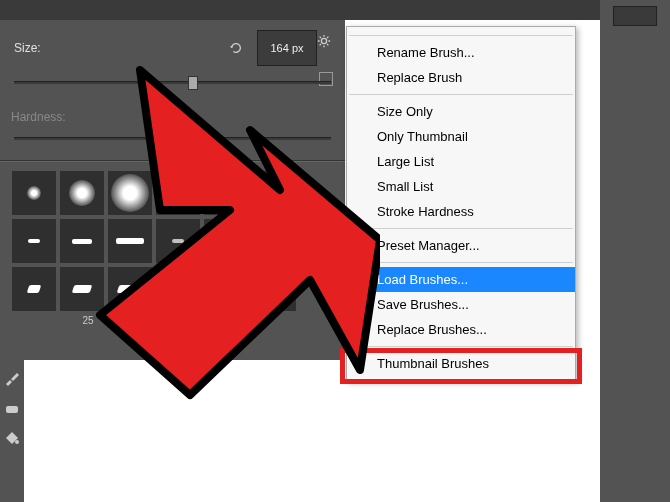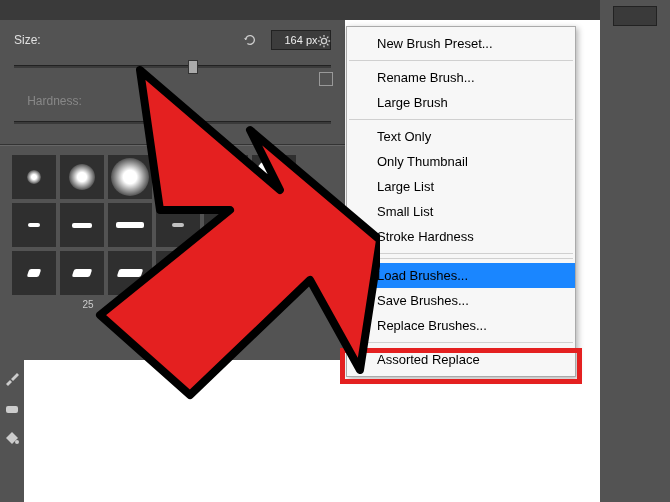--- a/index.html
+++ b/index.html
@@ -4,32 +4,32 @@
 <style>
 * { margin: 0; padding: 0; box-sizing: border-box; font-family: "Segoe UI", Tahoma, sans-serif; }
 body { width: 670px; height: 502px; background: #fff; position: relative; overflow: hidden; }
 
 .topbar { height: 20px; background: #3a3a3a; position: absolute; top: 0; left: 0; right: 0; }
 
 .brush-panel {
   position: absolute; top: 20px; left: 0; width: 345px; height: 340px;
   background: #535353; color: #ddd; font-size: 12px;
 }
-.row { display: flex; align-items: center; padding: 10px 14px 4px 14px; gap: 12px; }
+.row { display: flex; align-items: center; padding: 10px 28px 4px 14px; gap: 12px; }
 .size-label { color: #e0e0e0; flex: 0 0 45px; }
 .reset-icon { width: 18px; height: 18px; display: flex; align-items: center; justify-content: center; color: #ccc; margin-left: auto; cursor: pointer;}
 .size-field {
-  width: 60px; height: 20px; background: #3c3c3c; color: #eee; border: 1px solid #222;
+  width: 60px; height: 36px; background: #3c3c3c; color: #eee; border: 1px solid #222;
   display: flex; align-items: center; justify-content: center; font-size: 11px;
 }
 .gear-icon { width: 16px; height: 16px; color: #ccc; position: absolute; right: 12px; top: 14px; cursor: pointer;}
 .slider { margin: 6px 14px 14px 14px; height: 14px; position: relative; }
 .slider-track { height: 3px; background: #3a3a3a; border-top: 1px solid #222; position: relative; top: 5px; }
 .slider-thumb { width: 10px; height: 14px; background: #aaa; position: absolute; top: 0; border: 1px solid #333; }
-.hardness-row { padding: 6px 14px 2px 22px; color: #888; text-align: center; }
+.hardness-row { padding: 6px 14px 2px 11px; color: #888; }
 .hardness-row .size-label { color: #888; flex: 0 0 65px; }
 .snap-icon { position: absolute; right: 12px; top: 52px; width: 14px; height: 14px; border: 1px solid #999; }
 
 .divider { height: 1px; background: #333; margin: 10px 0 0 0; box-shadow: 0 1px 0 #666; }
 
 .brush-grid {
   display: grid; grid-template-columns: repeat(6, 44px); grid-auto-rows: 44px;
   gap: 4px 4px; padding: 10px 12px;
 }
 .brush-cell {
@@ -51,21 +51,21 @@
   position: absolute; top: 26px; left: 346px; width: 230px;
   background: #f7f7f7; border: 1px solid #aaa; box-shadow: 2px 2px 6px rgba(0,0,0,0.3);
   font-size: 13px; padding: 4px 0;
 }
 .menu-item {
   padding: 5px 10px 5px 30px; color: #000; cursor: default; position: relative;
   white-space: nowrap;
 }
 .menu-item.disabled { color: #000000; }
 .menu-item.checked::before { content: "✓"; position: absolute; left: 10px; }
-.menu-item.selected { background: #1a86ff; color: #000000; }
+.menu-item.selected { background: #1a86ff; color: #ffffff; }
 .menu-sep { height: 1px; background: #d0d0d0; margin: 4px 2px; }
 
 .highlight-box {
   position: absolute; border: 5px solid #e42020; pointer-events: none;
   left: 340px; top: 348px; width: 242px; height: 36px;
 }
 
 .arrow {
   position: absolute; pointer-events: none; left: 80px; top: 60px; width: 300px; height: 340px;
 }
@@ -190,37 +190,37 @@
     <div class="brush-cell">
         <div class="flat-brush ang" style="width:18px;opacity:.7"></div>
       </div>
     <div class="brush-cell">
         <div class="flat-brush ang" style="opacity:.7"></div>
       </div>
   </div>
 </div>
 
 <div class="context-menu">
-  <div class="menu-item">New Brush Preset...</div>
   <div class="menu-sep"></div>
   <div class="menu-item disabled">Rename Brush...</div>
-  <div class="menu-item disabled">Large Brush</div>
-  <div class="menu-sep"></div>
-  <div class="menu-item">Text Only</div>
+  <div class="menu-item disabled">Replace Brush</div>
+  <div class="menu-sep"></div>
+  <div class="menu-item">Size Only</div>
   <div class="menu-item">Only Thumbnail</div>
   <div class="menu-item">Large List</div>
   <div class="menu-item">Small List</div>
   <div class="menu-item">Stroke Hardness</div>
   <div class="menu-sep"></div>
+  <div class="menu-item">Preset Manager...</div>
   <div class="menu-sep"></div>
   <div class="menu-item selected">Load Brushes...</div>
   <div class="menu-item">Save Brushes...</div>
   <div class="menu-item">Replace Brushes...</div>
   <div class="menu-sep"></div>
-  <div class="menu-item">Assorted Replace</div>
+  <div class="menu-item">Thumbnail Brushes</div>
 </div>
 
 <div class="highlight-box"></div>
 
 <svg class="arrow" viewBox="0 0 300 340">
   <path d="M 60 10
            L 200 130
            L 170 70
            L 300 180
            L 280 310

